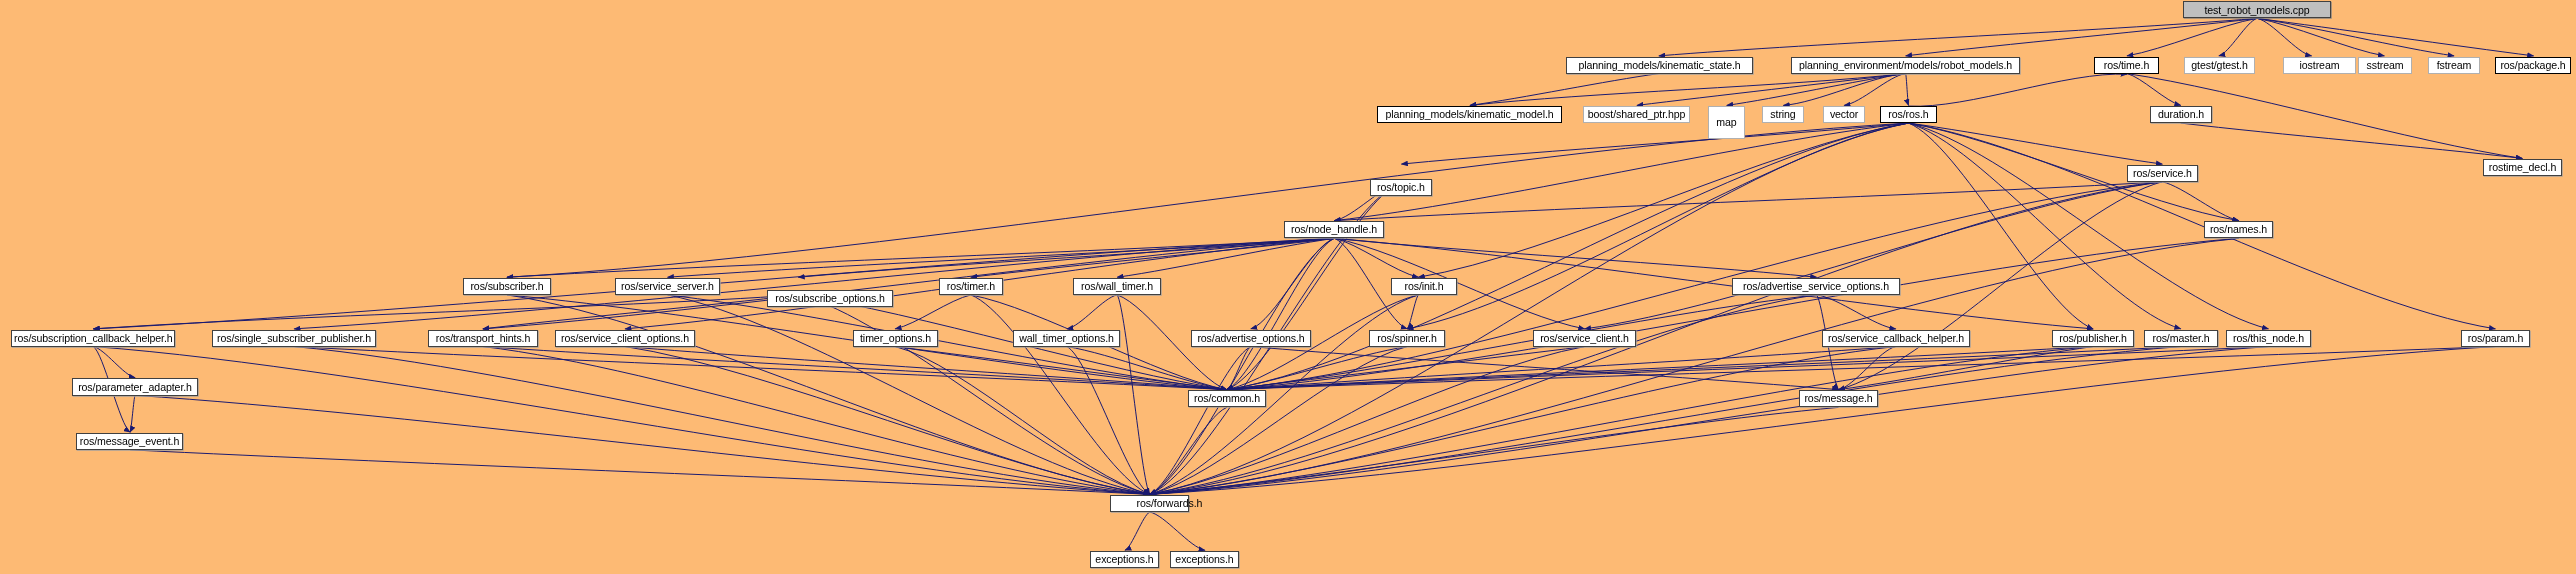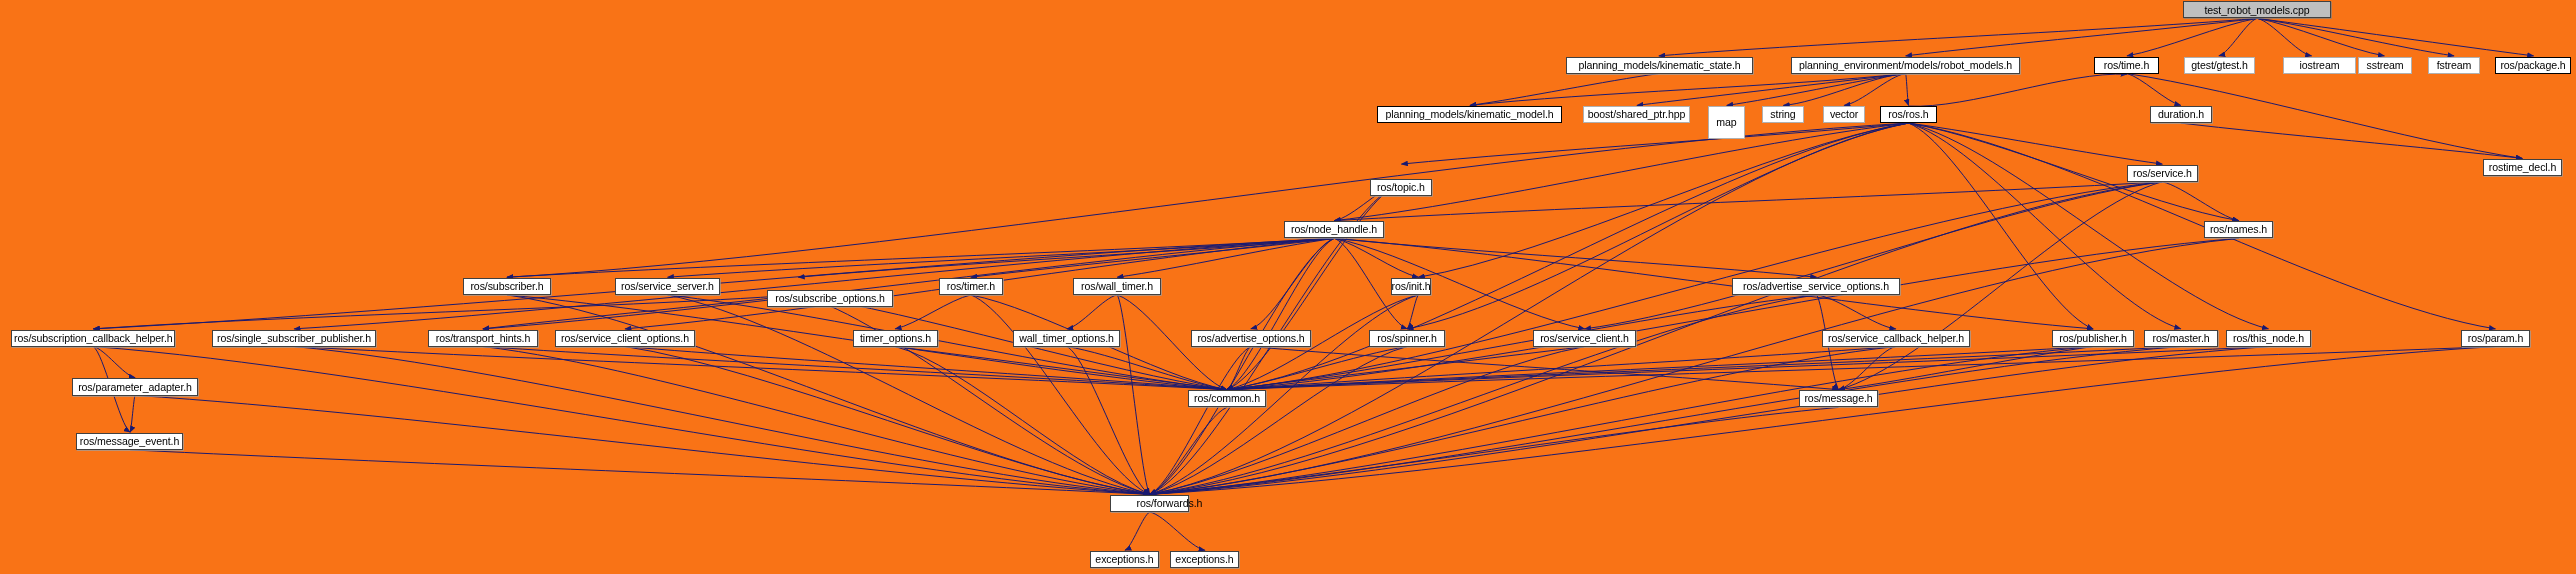--- a/index.html
+++ b/index.html
@@ -5,21 +5,21 @@
 <style>
   html, body {
     margin: 0;
     padding: 0;
     background: #ffffff;
   }
   #graph-root {
     position: relative;
     width: 2576px;
     height: 575px;
-    background: #f97316;
+    background: #fdba74;
     font-family: "Liberation Sans", sans-serif;
     overflow: hidden;
   }
   #edge-layer {
     position: absolute;
     left: 0;
     top: 0;
     width: 2576px;
     height: 575px;
     pointer-events: none;
@@ -271,21 +271,21 @@
       </div>
       <div class="node normal" style="left: 735px; top: 290px; width: 126px; height: 17px; margin-left: 32px;">
         <span class="node-label">ros/subscribe_options.h</span>
       </div>
       <div class="node normal" style="left: 939px; top: 278px; width: 64px; height: 17px;">
         <span class="node-label">ros/timer.h</span>
       </div>
       <div class="node normal" style="left: 1073px; top: 278px; width: 88px; height: 17px;">
         <span class="node-label">ros/wall_timer.h</span>
       </div>
-      <div class="node normal" style="left: 1391px; top: 278px; width: 40px; height: 17px;">
+      <div class="node normal" style="left: 1391px; top: 278px; width: 66px; height: 17px;">
         <span class="node-label">ros/init.h</span>
       </div>
       <div class="node normal" style="left: 1732px; top: 278px; width: 168px; height: 17px;">
         <span class="node-label">ros/advertise_service_options.h</span>
       </div>
       <div class="node normal" style="left: 11.3px; top: 330px; width: 164px; height: 17px;">
         <span class="node-label">ros/subscription_callback_helper.h</span>
       </div>
       <div class="node normal" style="left: 212px; top: 330px; width: 164px; height: 17px;">
         <span class="node-label">ros/single_subscriber_publisher.h</span>

